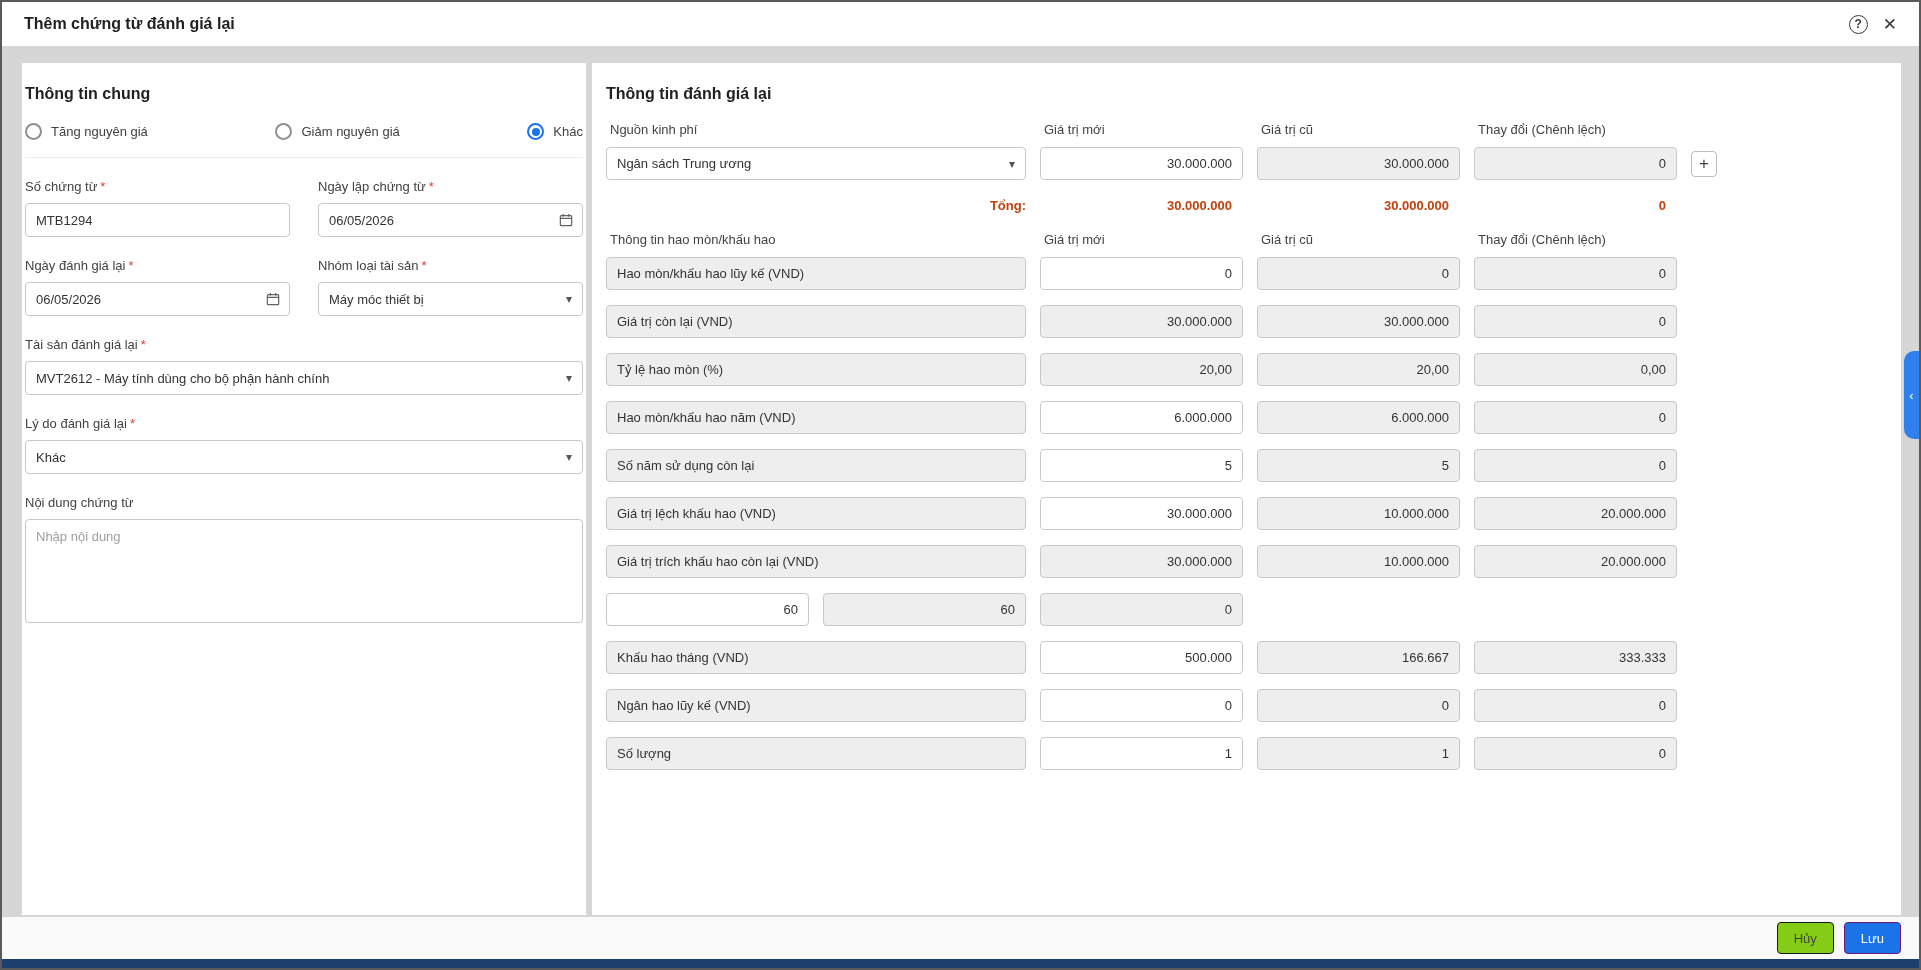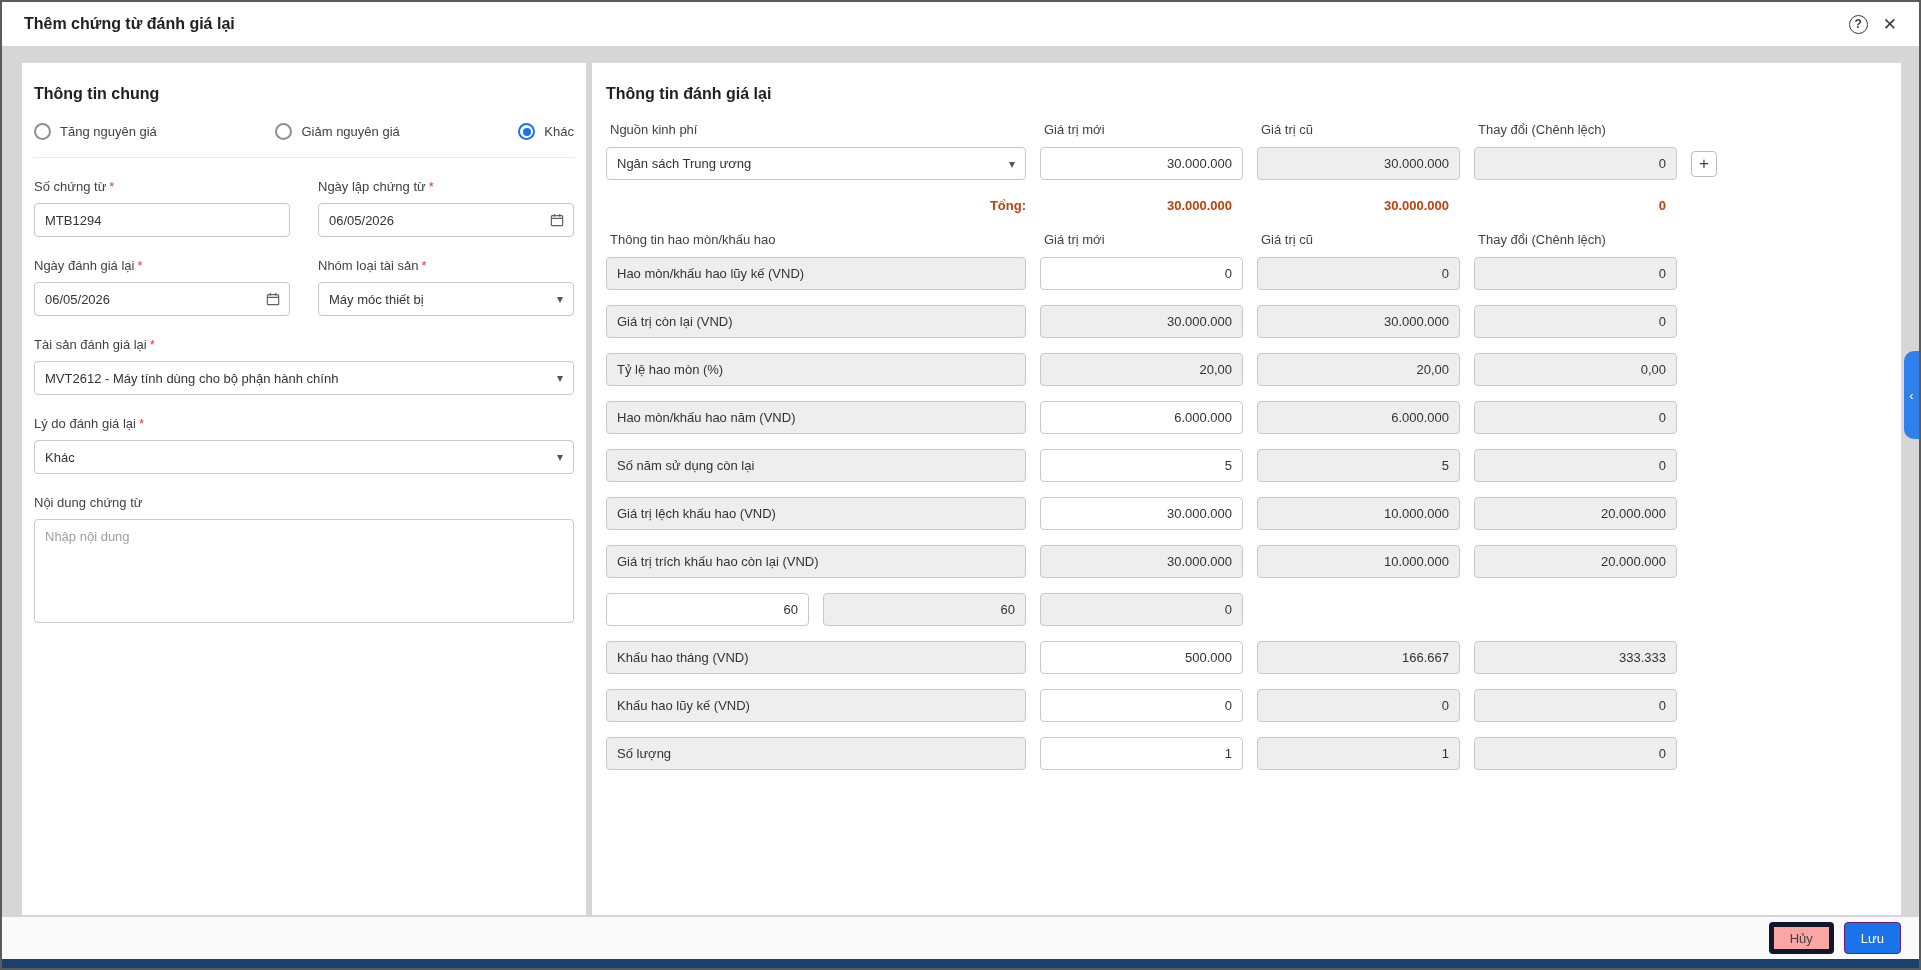--- a/index.html
+++ b/index.html
@@ -30,21 +30,21 @@
   }
   .help-circle {
     display: flex; align-items: center; justify-content: center;
     width: 19px; height: 19px; border: 1.6px solid #3c3c3c; border-radius: 50%;
     font-size: 12px; font-weight: 700;
   }
   .icon-btn.close { font-size: 17px; font-weight: 400; }
   
   .content { flex: 1; min-height: 0; display: flex; gap: 6px; margin: 17px 18px 2px 20px; }
   .panel { background: #fff; }
-  .panel-left { width: 564px; flex: none; padding: 22px 12px; }
+  .panel-left { width: 564px; flex: none; padding: 22px 3px; }
   .panel-right { flex: 1; padding: 22px 16px 20px 14px; overflow: hidden; }
   .section-heading { font-size: 16px; font-weight: 700; color: #212121; }
   
   .radio-row {
     display: flex; justify-content: space-between; align-items: center;
     margin-top: 20px; padding-bottom: 17px; border-bottom: 1px solid #ebebeb;
   }
   .radio-item { display: flex; align-items: center; gap: 9px; cursor: pointer; }
   .radio {
     width: 17px; height: 17px; border: 2px solid #8f8f8f; border-radius: 50%;
@@ -113,21 +113,21 @@
   
   .footer {
     height: 42px; background: #fafafa; flex: none;
     display: flex; align-items: center; justify-content: flex-end;
     gap: 10px; padding: 0 18px;
   }
   .btn {
     height: 32px; padding: 0 16px; border-radius: 4px;
     font-size: 13px; cursor: pointer; font-family: inherit;
   }
-  .btn-cancel { background: #fca5a5; border: 5px solid #0f172a; color: #424242; }
+  .btn-cancel { background: #84cc16; border: 1px solid #0f172a; color: #424242; }
   .btn-save { background: #1a73e8; border: 1px solid #701a75; color: #fff; }
   .bottom-strip { height: 9px; background: #1d3f6e; flex: none; }
   
   .side-tab {
     position: absolute; right: 0; top: 349px;
     width: 15px; height: 88px;
     background: #2f80ed; border-radius: 10px 0 0 10px;
     color: #fff; display: flex; align-items: center; justify-content: center;
     font-size: 13px; cursor: pointer;
   }
@@ -324,21 +324,21 @@
   </div>
 
   <div class="dep-row">
     <div class="c-label label-pill row-label">Khấu hao tháng (VND)</div>
     <input class="c-val cell cell-new" value="500.000" style="">
     <input class="c-val cell readonly cell-old" readonly="" value="166.667" style="">
     <input class="c-val cell readonly cell-change" readonly="" value="333.333" style="">
   </div>
 
   <div class="dep-row">
-    <div class="c-label label-pill row-label">Khấu hao lũy kế (VND)</div>
+    <div class="c-label label-pill row-label">Ngân hao lũy kế (VND)</div>
     <input class="c-val cell cell-new" value="0" style="">
     <input class="c-val cell readonly cell-old" readonly="" value="0" style="">
     <input class="c-val cell readonly cell-change" readonly="" value="0" style="">
   </div>
 
   <div class="dep-row">
     <div class="c-label label-pill row-label">Số lượng</div>
     <input class="c-val cell cell-new" value="1" style="">
     <input class="c-val cell readonly cell-old" readonly="" value="1" style="">
     <input class="c-val cell readonly cell-change" readonly="" value="0" style="">

